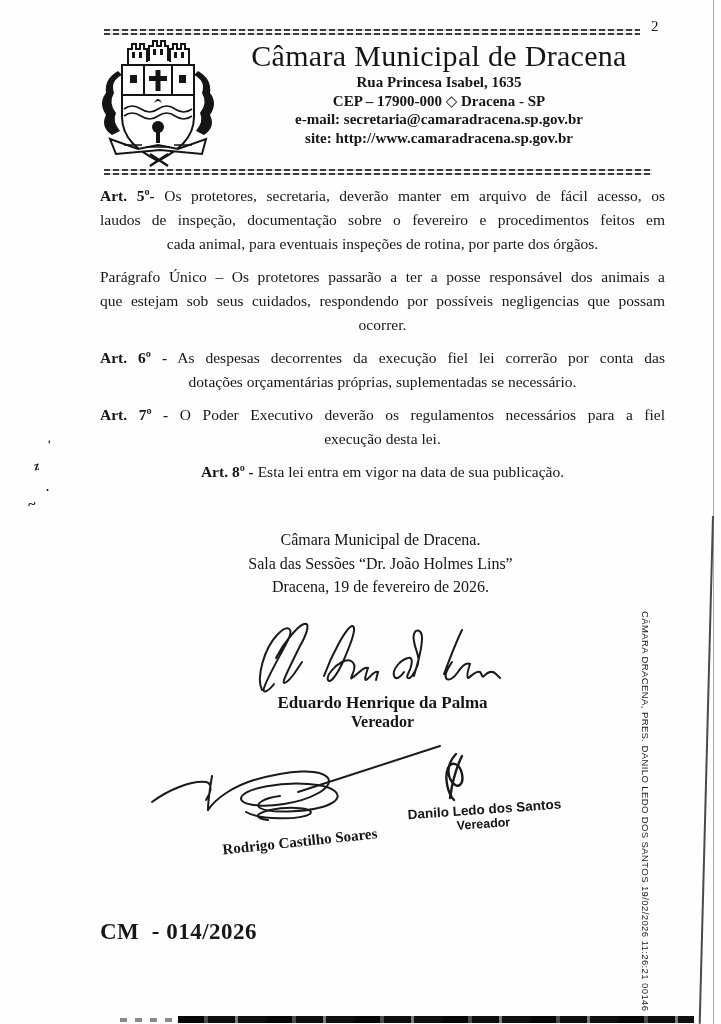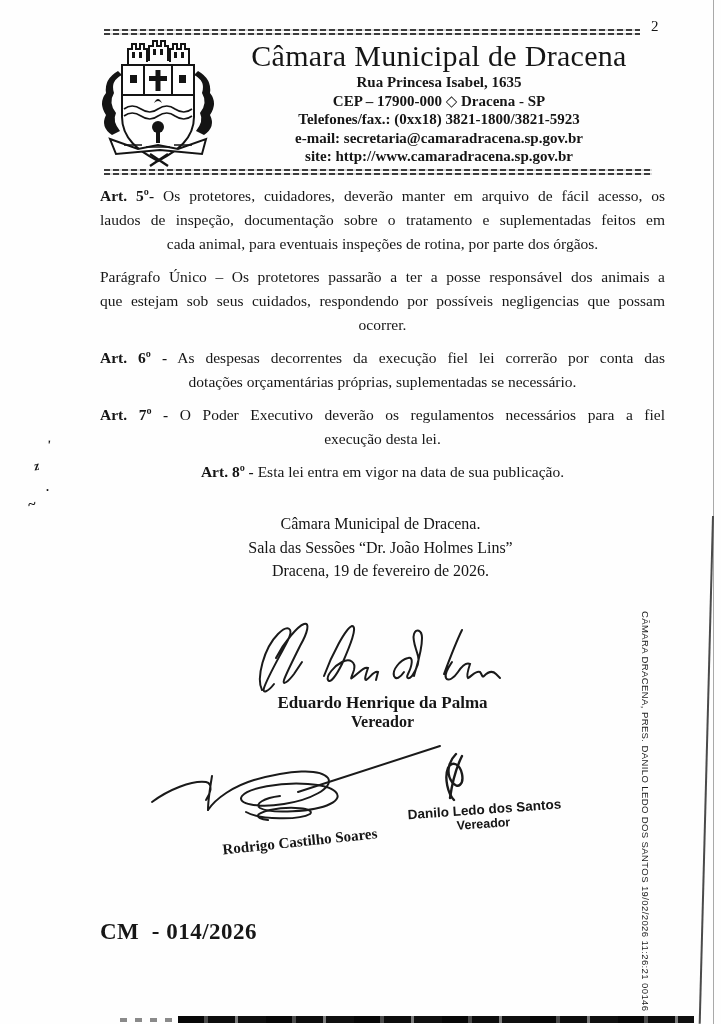--- a/index.html
+++ b/index.html
@@ -21,21 +21,21 @@
   .title{font-size:30px;line-height:34px;letter-spacing:.3px;white-space:nowrap;}
   .addr{font-weight:bold;font-size:15px;line-height:18.5px;white-space:nowrap;}
   
   .body-text{position:absolute;left:100px;top:184px;width:565px;
     font-size:15.5px;line-height:24px;}
   .para{margin:0 0 9px 0;}
   .line{white-space:nowrap;text-align:center;}
   .jline{text-align:justify;text-align-last:justify;white-space:normal;}
   .para b{font-weight:bold;}
   
-  .closing{position:absolute;left:100px;top:512px;width:561px;
+  .closing{position:absolute;left:100px;top:528px;width:561px;
     text-align:center;font-size:16px;line-height:23.5px;}
   .sig1{position:absolute;left:235px;top:618px;width:295px;text-align:center;}
   .sig1 .name{font-weight:bold;font-size:17px;line-height:21px;margin-top:-4px;}
   .sig1 .role{font-weight:bold;font-size:16px;}
   .sig2-svg{position:absolute;left:148px;top:740px;}
   .sig2-name{position:absolute;left:222px;top:831px;width:200px;
     font-size:15px;font-weight:bold;transform:rotate(-6deg);white-space:nowrap;}
   .sig3-svg{position:absolute;left:438px;top:750px;}
   .sig3{position:absolute;left:408px;top:802px;width:150px;text-align:center;
     transform:rotate(-4deg);
@@ -122,35 +122,34 @@
         </g>
         <g stroke="#141414" stroke-width="1.4">
           <path d="M26 108 h18 M48 110 h24 M76 108 h18"></path>
         </g>
       </svg>
     </div>
     <div class="header-text">
       <div class="title">Câmara Municipal de Dracena</div>
       <div class="addr">Rua Princesa Isabel, 1635</div>
       <div class="addr">CEP – 17900-000  ◇  Dracena - SP</div>
-      <div class="addr">Telefones/fax.: (0xx18) 3821-1800/3821-5923</div>
       <div class="addr">e-mail: secretaria@camaradracena.sp.gov.br</div>
       <div class="addr">site: http://www.camaradracena.sp.gov.br</div>
     </div>
   </div>
 
   <div class="dashrule" style="left:104px;top:169px;width:548px;">
     <div class="row"></div>
     <div class="row"></div>
   </div>
 
   <div class="body-text">
     <div class="para">
-      <div class="line jline"><b>Art. 5º-</b><span> Os protetores, cuidadores, deverão manter em arquivo de fácil acesso, os</span></div>
-      <div class="line jline">laudos de inspeção, documentação sobre o tratamento e suplementadas feitos em</div>
+      <div class="line jline"><b>Art. 5º-</b><span> Os protetores, secretaria, deverão manter em arquivo de fácil acesso, os</span></div>
+      <div class="line jline">laudos de inspeção, documentação sobre o fevereiro e procedimentos feitos em</div>
       <div class="line">cada animal, para eventuais inspeções de rotina, por parte dos órgãos.</div>
     </div>
     <div class="para">
       <div class="line jline">Parágrafo Único – Os protetores passarão a ter a posse responsável dos animais a</div>
       <div class="line jline">que estejam sob seus cuidados, respondendo por possíveis negligencias que possam</div>
       <div class="line">ocorrer.</div>
     </div>
     <div class="para">
       <div class="line jline"><b>Art. 6º -</b><span> As despesas decorrentes da execução fiel lei correrão por conta das</span></div>
       <div class="line">dotações orçamentárias próprias, suplementadas se necessário.</div>

